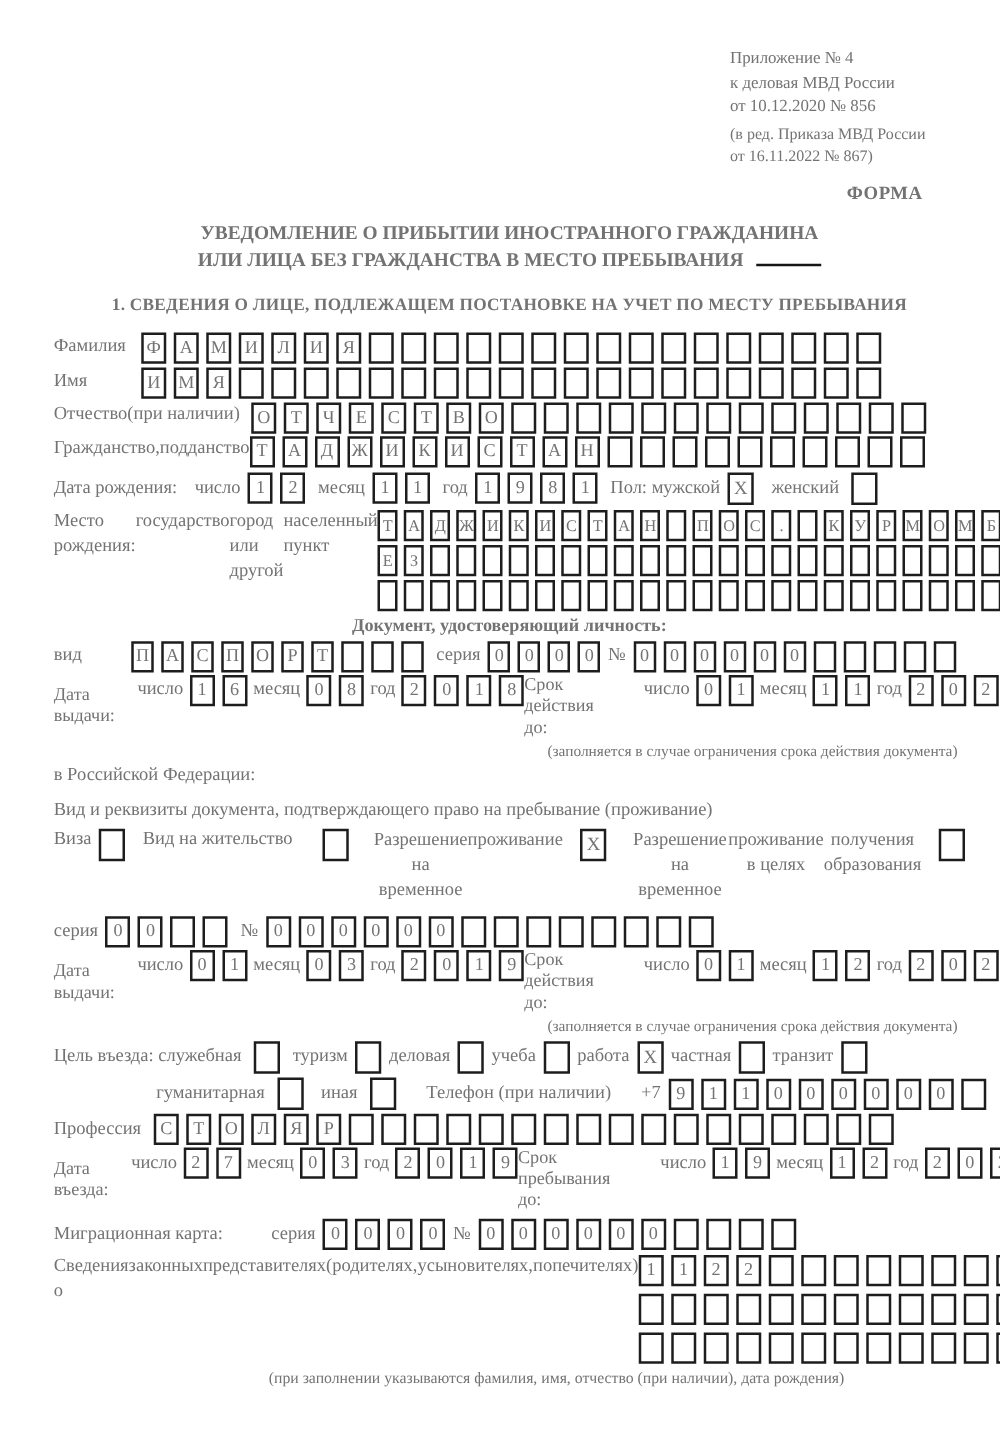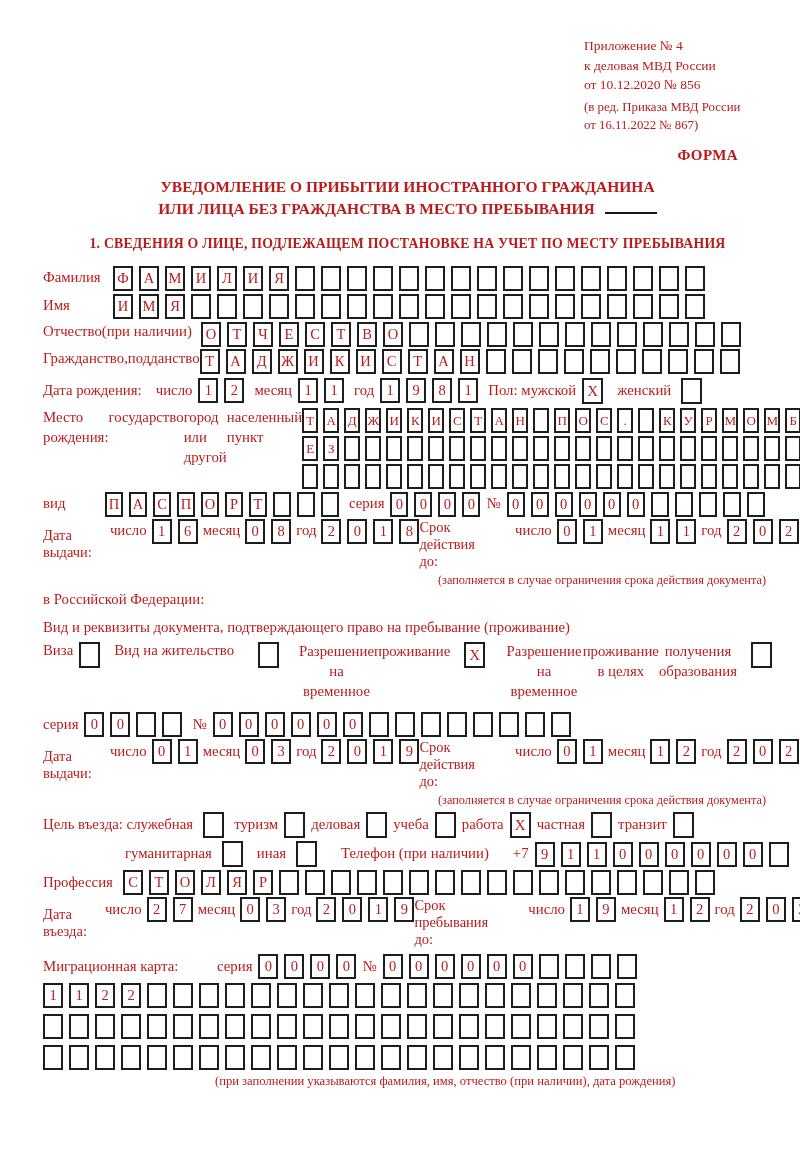--- a/index.html
+++ b/index.html
@@ -1,20 +1,20 @@
 <!DOCTYPE html>
 <html lang="ru"><head>
 <meta charset="utf-8">
 <style>
   * { box-sizing: border-box; margin: 0; padding: 0; }
   html, body { background: #ffffff; }
   .page {
     width: 800px; height: 1163px; background: #ffffff;
     font-family: "Liberation Serif", "DejaVu Serif", serif;
-    color: #b91c1c; padding: 36px 28px 10px 43px;
+    color: #737373; padding: 36px 28px 10px 43px;
     position: relative; overflow: hidden;
   }
   
   .annex { margin-left: auto; width: 188px; font-size: 13.5px; line-height: 1.45; }
   .annex .amend { font-size: 12.8px; }
   .annex .amend.first { margin-top: 3px; }
   .forma { text-align: right; font-weight: bold; font-size: 15px; margin: 12px 34px 0 0; letter-spacing: .4px; }
   .titles { margin-top: 12px; text-align: center; font-weight: bold; font-size: 15.5px; line-height: 1.42; }
   .blank-underline { display: inline-block; width: 52px; height: 13px; border-bottom: 2px solid #161616; margin-left: 10px; }
   .section { margin-top: 16px; text-align: center; font-weight: bold; font-size: 13.8px; letter-spacing: .2px; }
@@ -305,20 +305,21 @@
           <span class="cell"></span>
           <span class="cell"></span>
           <span class="cell"></span>
           <span class="cell"></span>
           <span class="cell"></span>
           <span class="cell"></span>
         </span>
     </span>
   </div>
 
+  <div class="sechead">Документ, удостоверяющий личность:</div>
 
   <div class="row">
     <span class="lbl w62">вид</span>
     <span class="cells c-sm">
         <span class="cell">П</span>
         <span class="cell">А</span>
         <span class="cell">С</span>
         <span class="cell">П</span>
         <span class="cell">О</span>
         <span class="cell">Р</span>
@@ -626,20 +627,28 @@
         <span class="cell">0</span>
         <span class="cell">0</span>
         <span class="cell"></span>
         <span class="cell"></span>
         <span class="cell"></span>
         <span class="cell"></span>
       </span>
   </div>
 
   <div class="row top mt4">
+    <span class="lblcol w130">
+      <span>Сведения о</span>
+      <span>законных</span>
+      <span>представителях</span>
+      <span>(родителях,</span>
+      <span>усыновителях,</span>
+      <span>попечителях)</span>
+    </span>
     <span class="stack">
       <span class="cells">
           <span class="cell">1</span>
           <span class="cell">1</span>
           <span class="cell">2</span>
           <span class="cell">2</span>
           <span class="cell"></span>
           <span class="cell"></span>
           <span class="cell"></span>
           <span class="cell"></span>

